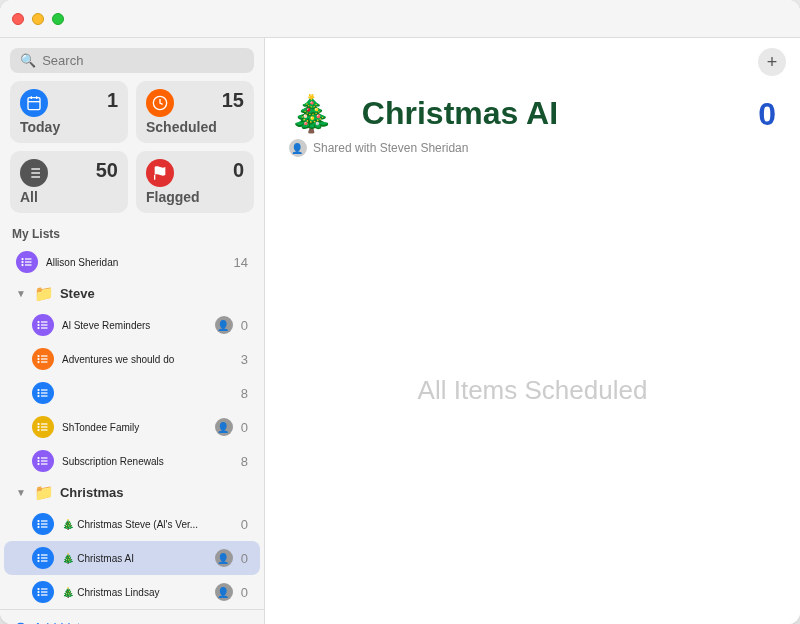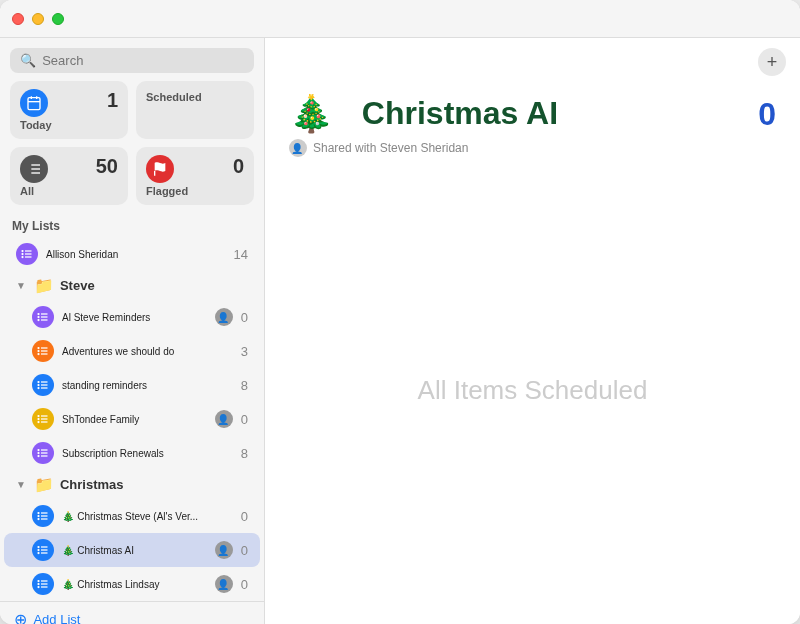--- a/index.html
+++ b/index.html
@@ -128,21 +128,21 @@
       font-size: 15px;
     }
 
     .smart-list-count {
       font-size: 20px;
       font-weight: 700;
       color: #333;
     }
 
     .smart-list-label {
-      font-size: 11px;
+      font-size: 14px;
       color: #555;
       margin-top: 2px;
       font-weight: 600;
     }
 
     .icon-today { background: #1c7cf8; }
     .icon-scheduled { background: #ff6300; }
     .icon-all { background: #555; }
     .icon-flagged { background: #e03030; }
 
@@ -383,20 +383,29 @@
                   <line x1="8" y1="2" x2="8" y2="6" stroke="white" stroke-width="2"></line>
                   <line x1="3" y1="10" x2="21" y2="10" stroke="white" stroke-width="2"></line>
                 </svg>
             </div>
             <span class="smart-list-count">1</span>
           </div>
           <div class="smart-list-label">Today</div>
         </div>
 
         <div class="smart-list-card">
+          <div class="smart-list-top">
+            <div class="smart-list-icon icon-scheduled">
+              <svg width="16" height="16" viewBox="0 0 24 24" fill="none" stroke="white" stroke-width="2">
+                  <circle cx="12" cy="12" r="10"></circle>
+                  <polyline points="12 6 12 12 16 14"></polyline>
+                </svg>
+            </div>
+            <span class="smart-list-count">15</span>
+          </div>
           <div class="smart-list-label">Scheduled</div>
         </div>
 
         <div class="smart-list-card">
           <div class="smart-list-top">
             <div class="smart-list-icon icon-all">
               <svg width="16" height="16" viewBox="0 0 24 24" fill="none" stroke="white" stroke-width="2">
                   <line x1="8" y1="6" x2="21" y2="6"></line>
                   <line x1="8" y1="12" x2="21" y2="12"></line>
                   <line x1="8" y1="18" x2="21" y2="18"></line>
@@ -482,21 +491,20 @@
         <div class="list-icon-circle color-blue">
           <svg width="12" height="12" viewBox="0 0 24 24" fill="none" stroke="white" stroke-width="2.5">
               <line x1="8" y1="6" x2="21" y2="6"></line>
               <line x1="8" y1="12" x2="21" y2="12"></line>
               <line x1="8" y1="18" x2="21" y2="18"></line>
               <circle cx="3" cy="6" r="1" fill="white"></circle>
               <circle cx="3" cy="12" r="1" fill="white"></circle>
               <circle cx="3" cy="18" r="1" fill="white"></circle>
             </svg>
         </div>
-        <span class="list-item-name">standing reminders</span>
         <span class="list-item-count">8</span>
       </div>
 
       <div class="list-item" style="padding-left: 28px;">
         <div class="list-icon-circle color-yellow">
           <svg width="12" height="12" viewBox="0 0 24 24" fill="none" stroke="white" stroke-width="2.5">
               <line x1="8" y1="6" x2="21" y2="6"></line>
               <line x1="8" y1="12" x2="21" y2="12"></line>
               <line x1="8" y1="18" x2="21" y2="18"></line>
               <circle cx="3" cy="6" r="1" fill="white"></circle>

